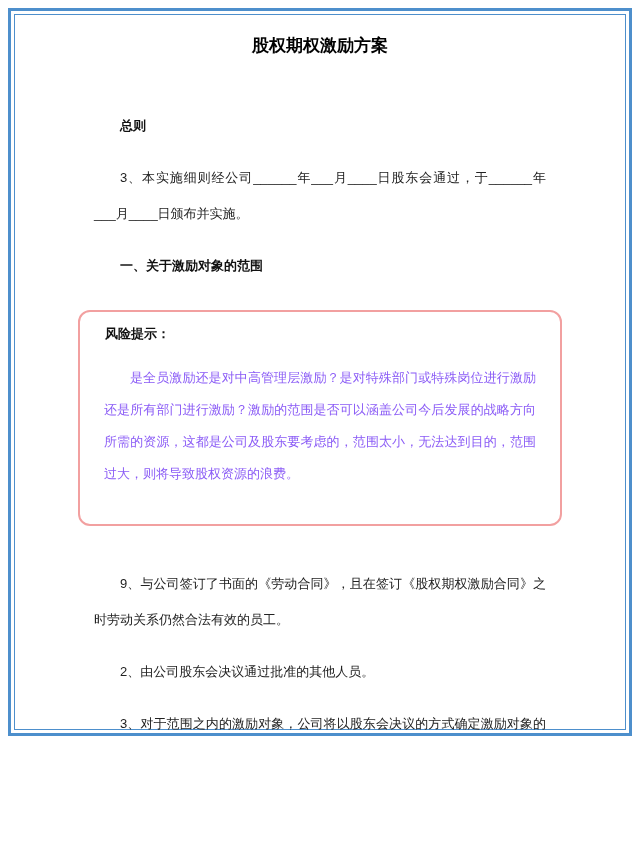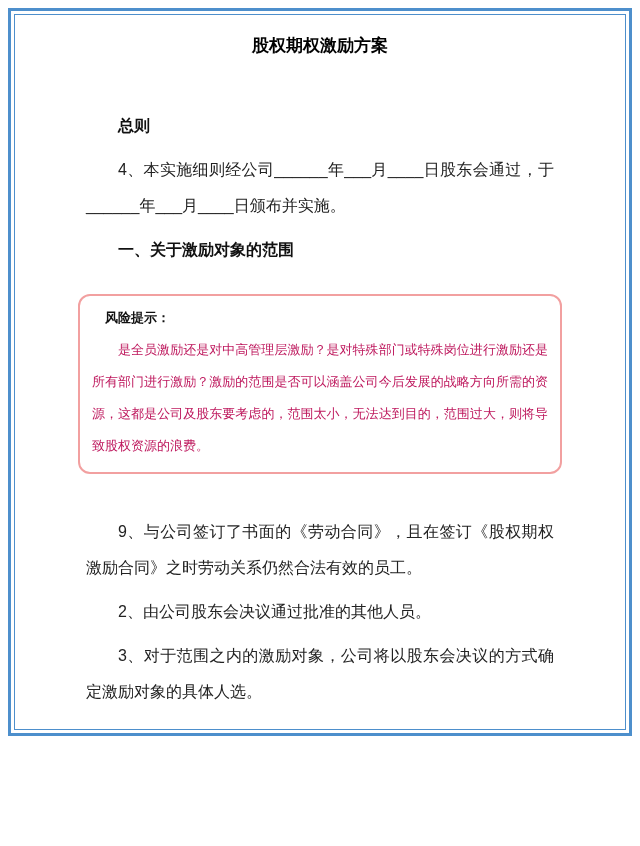--- a/index.html
+++ b/index.html
@@ -37,71 +37,71 @@
   }
   .doc-title {
     text-align: center;
     font-weight: bold;
     font-size: 17px;
     line-height: 24px;
     color: #000000;
     margin: 0 0 50px 0;
   }
   .para {
-    font-size: 16px;
+    font-size: 13px;
     line-height: 36px;
     text-indent: 2em;
     text-align: justify;
-    margin: 8px;
+    margin: 16px;
     color: #222222;
   }
   .para.bold {
     font-weight: bold;
     color: #111111;
   }
   .risk-box {
     border: 2px solid #f2a0a0;
     border-radius: 12px;
-    padding: 6px 12px 10px 12px;
+    padding: 6px 12px 22px 12px;
     margin: 26px 0 40px 0;
     background: #ffffff;
   }
   .risk-label {
     font-size: 13px;
     line-height: 32px;
     font-weight: bold;
     text-indent: 1em;
     margin: 0;
     color: #111111;
   }
   .risk-text {
     font-size: 13px;
     line-height: 32px;
     text-indent: 2em;
     text-align: justify;
-    margin: 0;
-    color: #be185d;
+    margin: 12px;
+    color: #8b5cf6;
   }
 </style>
 </head>
 <body>
 
 <div class="page">
   <div class="frame-outer"></div>
   <div class="frame-inner"></div>
 
   <div class="content">
 
     <h1 class="doc-title">股权期权激励方案</h1>
 
     <p class="para bold">总则</p>
 
 
 
-    <p class="para">4、本实施细则经公司______年___月____日股东会通过，于______年___月____日颁布并实施。</p>
+    <p class="para">3、本实施细则经公司______年___月____日股东会通过，于______年___月____日颁布并实施。</p>
 
     <p class="para bold">一、关于激励对象的范围</p>
 
     <div class="risk-box">
       <p class="risk-label">风险提示：</p>
       <p class="risk-text">是全员激励还是对中高管理层激励？是对特殊部门或特殊岗位进行激励还是所有部门进行激励？激励的范围是否可以涵盖公司今后发展的战略方向所需的资源，这都是公司及股东要考虑的，范围太小，无法达到目的，范围过大，则将导致股权资源的浪费。</p>
     </div>
 
     <p class="para">9、与公司签订了书面的《劳动合同》，且在签订《股权期权激励合同》之时劳动关系仍然合法有效的员工。</p>
 

